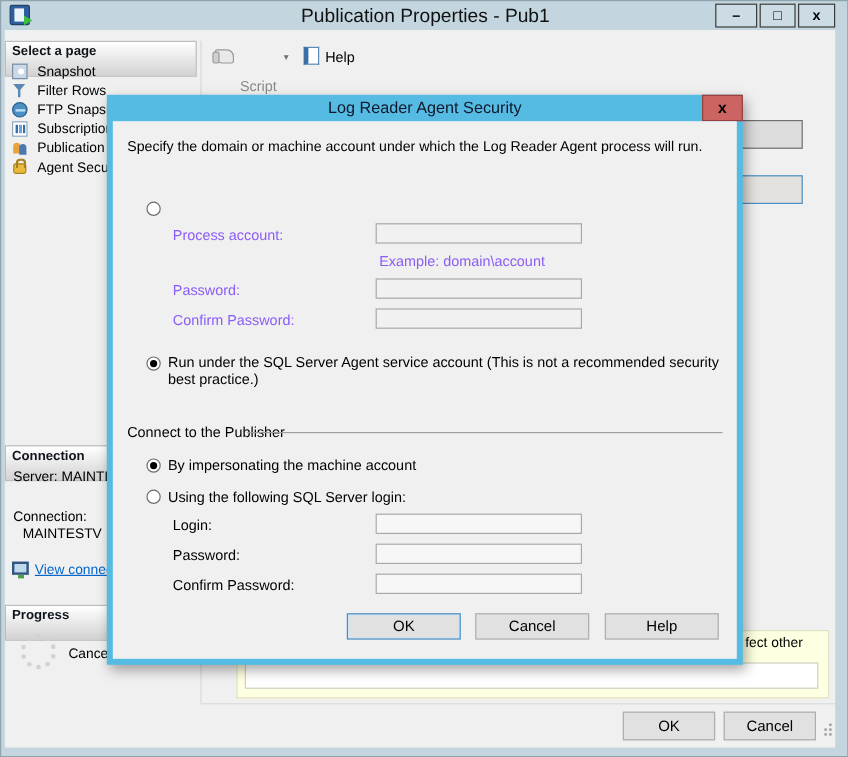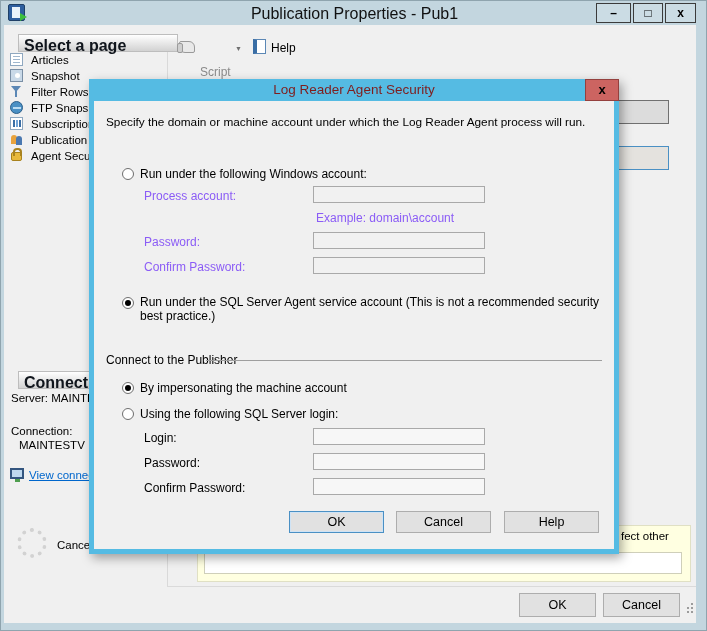--- a/index.html
+++ b/index.html
@@ -16,22 +16,22 @@
       border-top:4px solid transparent;border-bottom:4px solid transparent;border-left:7px solid #3DBE3D;}
   .wbtn{position:absolute;top:2px;height:20px;border:1px solid #3B3B3B;background:#CBDCE4;
         text-align:center;font-size:12px;line-height:18px;font-weight:bold;cursor:default;}
   .wbtn.min{left:595px;width:35px;}
   .wbtn.max{left:632px;width:30px;}
   .wbtn.cls{left:664px;width:31px;}
   
   .surface{position:absolute;left:3px;top:24px;width:692px;height:598px;background:#F0F0F0;}
   .v-divider{position:absolute;left:166px;top:33px;width:1px;height:552px;background:#D9D9D9;}
   
-  .panel-hdr{position:absolute;left:17px;width:160px;height:18px;background:linear-gradient(#FFFFFF,#D2D2D2);
-             border:1px solid #BDBDBD;font-weight:bold;font-size:16px;padding:2px 0 0 5px;color:#10151C;}
+  .panel-hdr{position:absolute;left:3px;width:160px;height:30px;background:linear-gradient(#FFFFFF,#D2D2D2);
+             border:1px solid #BDBDBD;font-weight:bold;font-size:11px;padding:2px 0 0 5px;color:#10151C;}
   .page-list{position:absolute;left:3px;top:51px;width:160px;}
   .page-item{position:relative;height:16px;font-size:11.5px;line-height:16px;white-space:nowrap;cursor:default;}
   .page-item .lbl{position:absolute;left:27px;top:0;}
   .ico{position:absolute;left:6px;top:1px;width:13px;height:13px;}
   .ico-page{background:#FFF;border:1px solid #8FA8C0;}
   .ico-general{background:#F6F1E4;border:1px solid #9AA7B5;}
   .ico-general::after{content:"";position:absolute;right:-2px;top:-2px;width:0;height:0;
       border-left:7px solid transparent;border-top:7px solid #E8A33D;}
   .ico-articles::before{content:"";position:absolute;left:2px;top:2px;right:2px;height:7px;
       background:repeating-linear-gradient(#9FB7CE 0 1px,transparent 1px 3px);}
@@ -74,21 +74,21 @@
   .btn{position:absolute;height:24px;background:#E1E1E1;border:1px solid #ADADAD;font-size:12.5px;
        font-family:"Liberation Sans",sans-serif;cursor:default;}
   .btn.main-ok{left:518px;top:592px;width:77px;}
   .btn.main-cancel{left:602px;top:592px;width:77px;}
   .grip{position:absolute;left:686px;top:610px;width:2px;height:2px;background:#9C9C9C;
         box-shadow:4px 0 #9C9C9C,4px -4px #9C9C9C,0 -4px #9C9C9C,4px -8px #9C9C9C;}
   
   .modal{position:absolute;left:88px;top:78px;width:530px;height:475px;background:#55BBE3;
          box-shadow:3px 4px 10px rgba(0,0,0,.35);z-index:10;}
   .modal-title{position:absolute;left:0;right:0;top:0;height:14px;line-height:22px;text-align:center;
-               font-size:13.5px;color:#7f1d1d;}
+               font-size:13.5px;color:#0f172a;}
   .modal-close{position:absolute;top:0;right:0;width:34px;height:22px;background:#CC6461;border:1px solid #94403E;
                color:#000;font-weight:bold;text-align:center;line-height:19px;font-size:13px;cursor:default;}
   .modal-body{position:absolute;left:5px;top:22px;width:520px;height:448px;background:#F0F0F0;font-size:12px;}
   .mtxt{position:absolute;white-space:nowrap;}
   .gray{color:#8b5cf6;}
   .radio{position:absolute;width:12px;height:12px;border:1px solid #6E6E6E;border-radius:50%;background:#FFF;cursor:default;}
   .radio.sel::after{content:"";position:absolute;left:2px;top:2px;width:6px;height:6px;border-radius:50%;background:#000;}
   .tb{position:absolute;width:172px;height:17px;border:1px solid #A9A9A9;background:#F1F1F1;font-size:12px;padding:0 3px;}
   .tb.light{background:#F7F7F7;}
   .wrap-lbl{position:absolute;left:46px;top:194px;width:470px;line-height:14px;white-space:normal;}
@@ -109,24 +109,20 @@
     <div class="wbtn max">□</div>
     <div class="wbtn cls">x</div>
   </div>
 
   <div class="surface"></div>
   <div class="v-divider"></div>
 
   <div class="panel-hdr" style="top:33px;">Select a page</div>
   <div class="page-list">
     <div class="page-item">
-      <span class="ico ico-page ico-articles"></span>
-      <span class="lbl">Articles</span>
-      </div>
-    <div class="page-item">
       <span class="ico ico-snap"></span>
       <span class="lbl">Snapshot</span>
       </div>
     <div class="page-item">
       <span class="ico ico-filter"></span>
       <span class="lbl">Filter Rows</span>
       </div>
     <div class="page-item">
       <span class="ico ico-globe"></span>
       <span class="lbl">FTP Snapshot</span>
@@ -145,20 +141,21 @@
       </div>
   </div>
 
   <div class="panel-hdr" style="top:370px;">Connection</div>
   <div class="side-text" style="left:10px;top:391px;">Server: MAINTESTV</div>
   <div class="side-text" style="left:10px;top:424px;">Connection:</div>
   <div class="side-text" style="left:18px;top:438px;">MAINTESTV</div>
   <div class="ico-monitor"></div>
   <div class="side-text link" style="left:28px;top:468px;">View connection properties</div>
 
+  <div class="panel-hdr" style="top:503px;">Progress</div>
   <div class="spinner"></div>
   <div class="side-text" style="left:56px;top:538px;">Cancel</div>
 
   <div>
     <span class="ico-script"></span>
     <span class="tb-txt" style="left:199px;color:#8A8A8A;margin-top:24px;">Script</span>
     <span class="caret">▼</span>
   </div>
   <div>
     <span class="ico-help"></span>
@@ -178,21 +175,20 @@
   <div class="grip"></div>
 
   <div class="modal">
     <div class="modal-title">Log Reader Agent Security</div>
     <div class="modal-close">x</div>
     <div class="modal-body">
 
       <div class="mtxt" style="left:12px;top:14px;font-size:11.8px;">Specify the domain or machine account under which the Log Reader Agent process will run.</div>
 
       <div class="radio" style="left:28px;top:67px;"></div>
-      <div class="mtxt" style="left:46px;top:66px;">Run under the following Windows account:</div>
 
       <div class="mtxt gray" style="left:50px;top:88px;">Process account:</div>
       <input class="tb" style="left: 219px; top: 85px;">
       <div class="mtxt gray" style="left:222px;top:110px;">Example: domain\account</div>
 
       <div class="mtxt gray" style="left:50px;top:134px;">Password:</div>
       <input class="tb" style="left: 219px; top: 131px;">
 
       <div class="mtxt gray" style="left:50px;top:159px;">Confirm Password:</div>
       <input class="tb" style="left: 219px; top: 156px;">

